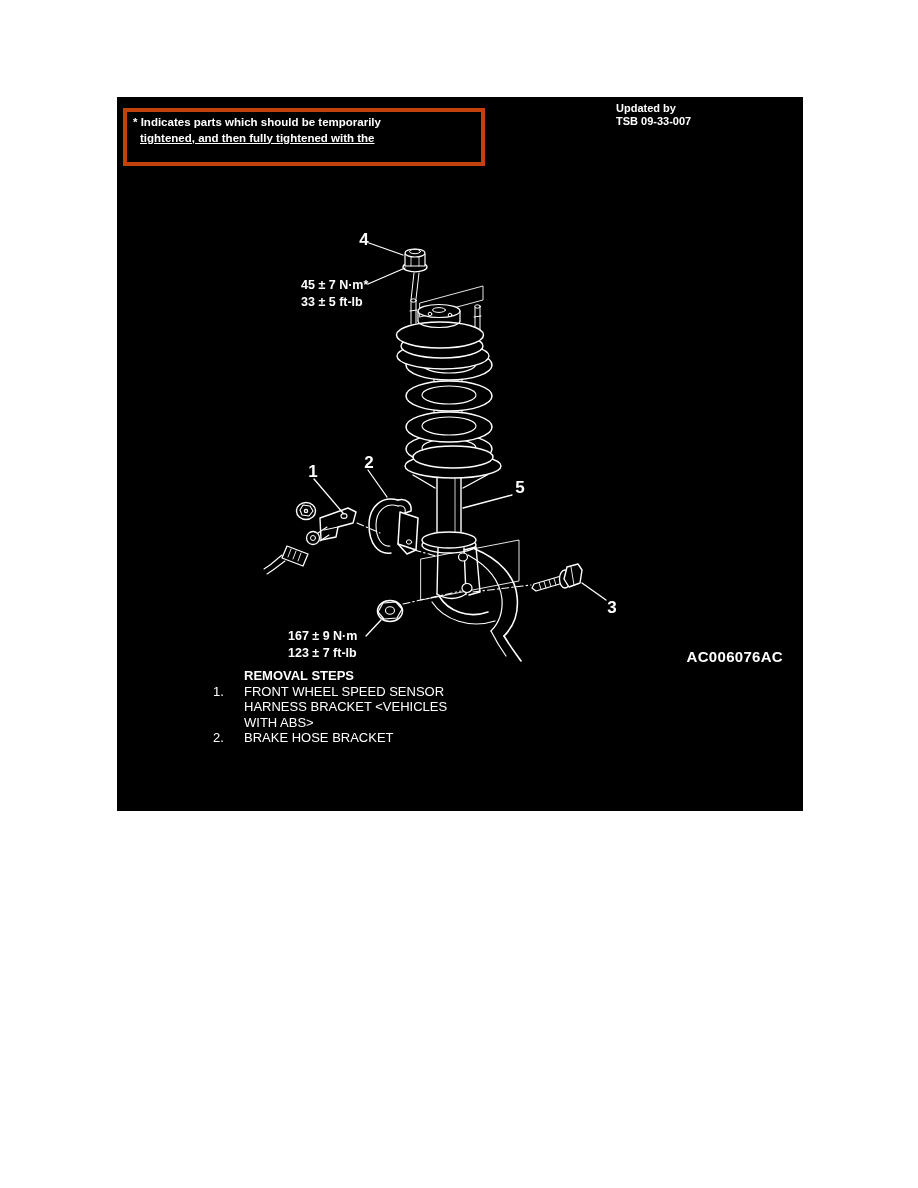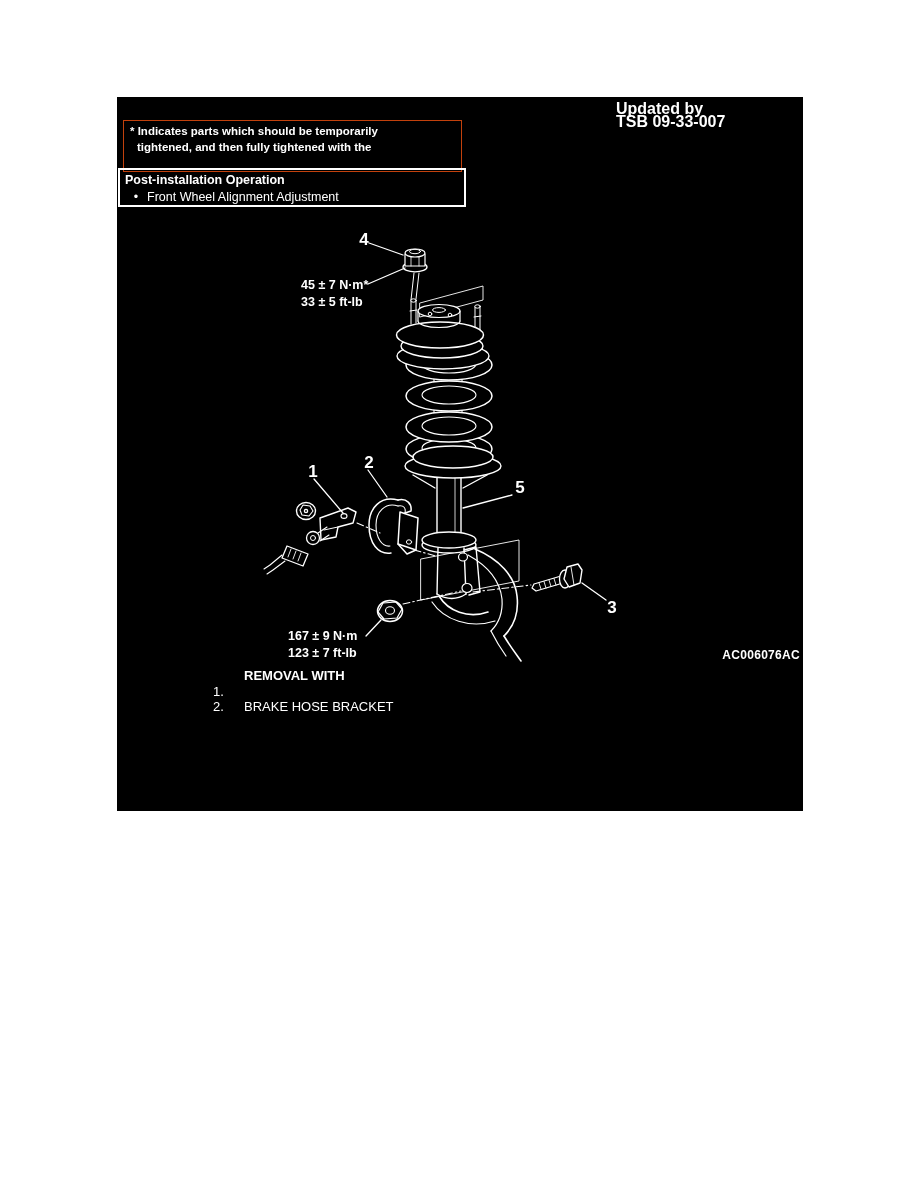--- a/index.html
+++ b/index.html
@@ -1,32 +1,32 @@
 <!DOCTYPE html>
 <html><head>
 <meta charset="utf-8">
 <style>
   html,body{margin:0;padding:0;background:#ffffff;}
   #screenshot{position:relative;width:918px;height:1188px;background:#ffffff;overflow:hidden;
               font-family:"Liberation Sans",sans-serif;}
   #page{position:absolute;left:117px;top:97px;width:686px;height:714px;background:#000;color:#fff;}
 
   
-  .note-box{position:absolute;left:6px;top:23px;width:331px;height:47px;border:1px solid #c2410c;
-            padding:3px 0 0 6px;font-size:11.5px;font-weight:bold;line-height:15.5px;}
-  .note-box .ln2{padding-left:7px;}
+  .note-box{position:absolute;left:6px;top:11px;width:331px;height:47px;border:4px solid #c2410c;
+            padding:3px 17px 0 6px;font-size:11.5px;font-weight:bold;line-height:15.5px;}
+  .note-box .ln2{padding-left:7px;text-decoration:underline;}
   .post-box{position:absolute;left:1px;top:71px;width:339px;height:33px;border:2px solid #fff;
             padding:2px 0 0 5px;font-size:12.5px;line-height:16px;}
   .post-box .pb-title{font-weight:bold;}
   .post-box .pb-item{display:flex;margin-top:1px;font-weight:normal;}
   .post-box .pb-bullet{width:22px;text-align:center;}
 
-  .updated{position:absolute;left:499px;top:5px;font-size:16px;font-weight:bold;line-height:13px;}
-
-  .figcode{position:absolute;right:3px;top:551px;font-size:12px;font-weight:bold;letter-spacing:.3px;}
+  .updated{position:absolute;left:499px;top:5px;font-size:11px;font-weight:bold;line-height:13px;}
+
+  .figcode{position:absolute;right:20px;top:551px;font-size:15px;font-weight:bold;letter-spacing:.3px;}
 
   
   .steps{position:absolute;font-size:13px;line-height:15.5px;}
   .steps-title{font-weight:bold;margin-left:31px;white-space:nowrap;}
   .step-row{display:grid;grid-template-columns:31px 1fr;}
   .step-num{}
   .step-text{}
   #steps-left{left:96px;top:571px;width:246px;}
   #steps-left .step-text{max-width:205px;}
   #steps-right{left:467px;top:567px;width:219px;}
@@ -40,27 +40,20 @@
 <body>
 
 <div id="screenshot">
   <div id="page">
 
     <div class="note-box">
       <div>* Indicates parts which should be temporarily</div>
       <div class="ln2">tightened, and then fully tightened with the</div>
     </div>
 
-    <div class="post-box">
-      <div class="pb-title">Post-installation Operation</div>
-      <div class="pb-item">
-        <span class="pb-bullet">•</span>
-        <span>Front Wheel Alignment Adjustment</span>
-      </div>
-    </div>
 
     <div class="updated">
       <div>Updated by</div>
       <div>TSB 09-33-007</div>
     </div>
 
     <svg width="686" height="714" viewBox="0 0 686 714" style="position:absolute;left:0;top:0;">
       <g stroke="#fff" fill="none" stroke-width="1.4" stroke-linecap="round" stroke-linejoin="round">
 
         <g stroke-width="0.9">
@@ -212,23 +205,24 @@
         <text class="torque" x="184" y="192" stroke="none" fill="#fff">45 ± 7 N·m*</text>
         <text class="torque" x="184" y="209" stroke="none" fill="#fff">33 ± 5 ft-lb</text>
         <text class="torque" x="171" y="543" stroke="none" fill="#fff">167 ± 9 N·m</text>
         <text class="torque" x="171" y="560" stroke="none" fill="#fff">123 ± 7 ft-lb</text>
       </g>
     </svg>
 
     <div class="figcode">AC006076AC</div>
 
     <div class="steps" id="steps-left">
-      <div class="steps-title">REMOVAL WITH</div>
+      <div class="steps-title">REMOVAL STEPS</div>
       <div class="step-row">
         <span class="step-num">1.</span>
+        <span class="step-text">FRONT WHEEL SPEED SENSOR HARNESS BRACKET &lt;VEHICLES WITH ABS&gt;</span>
       </div>
       <div class="step-row">
         <span class="step-num">2.</span>
         <span class="step-text">BRAKE HOSE BRACKET</span>
       </div>
     </div>
 
 
   </div>
 </div>

